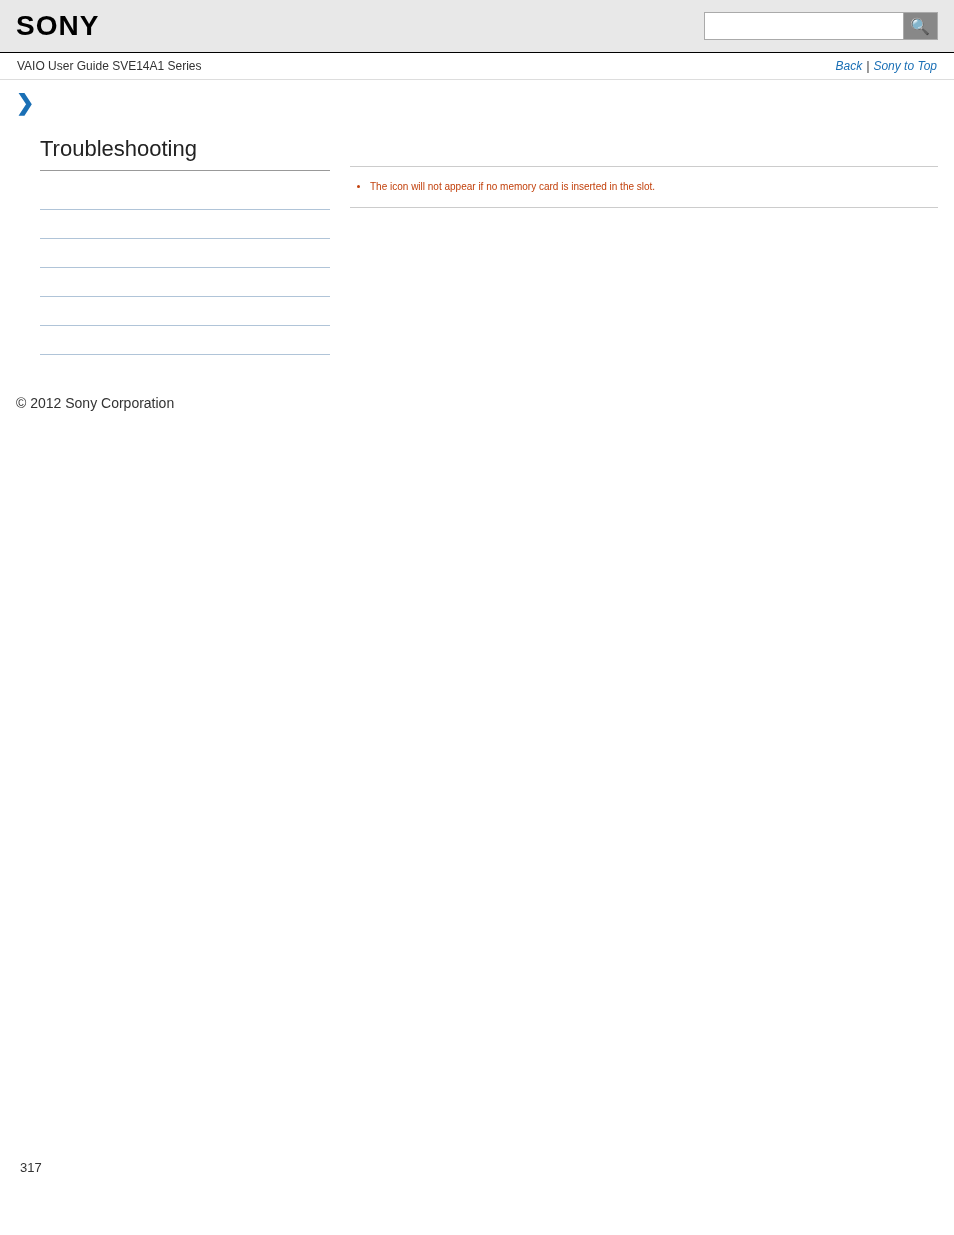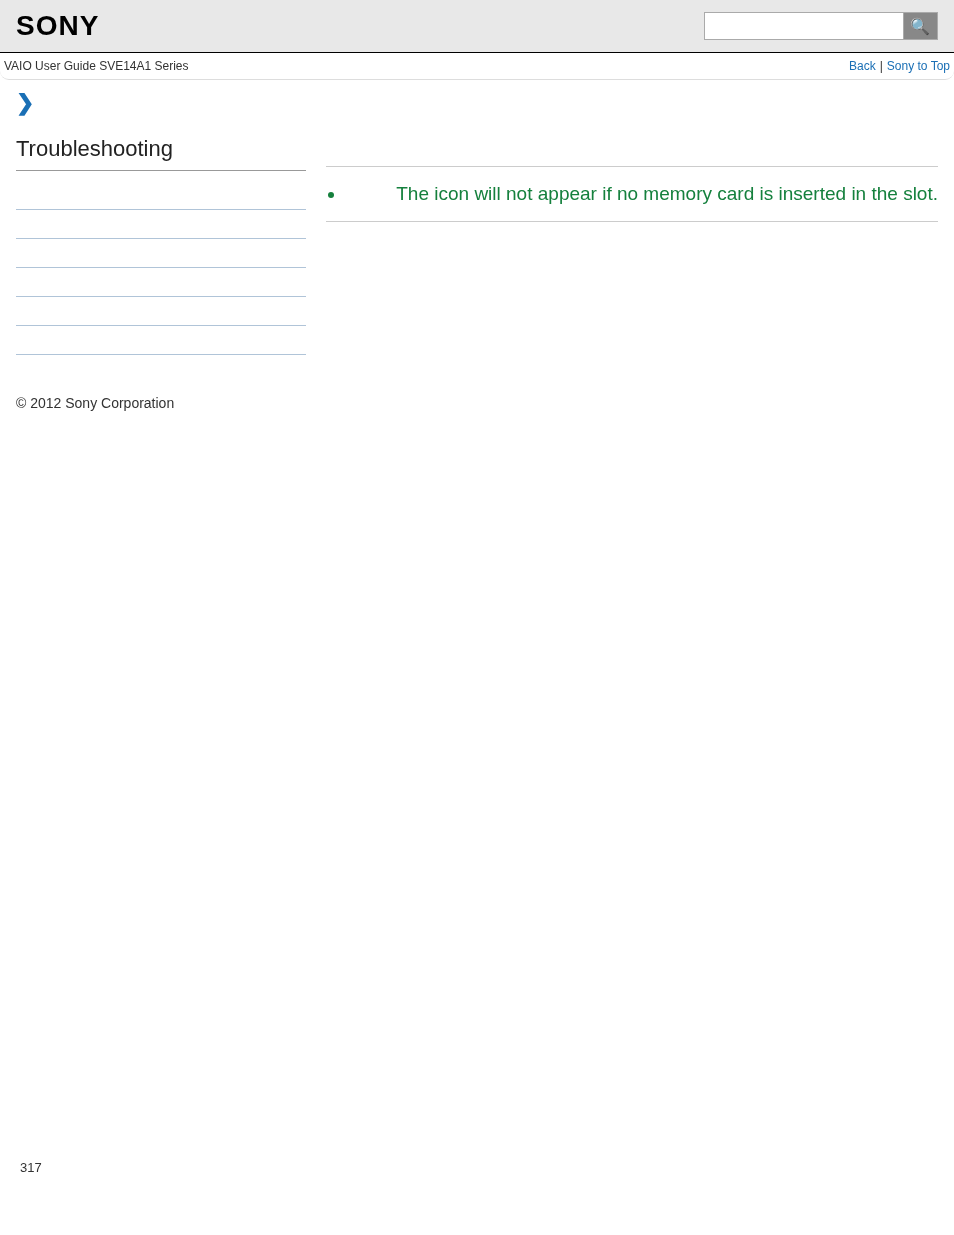--- a/index.html
+++ b/index.html
@@ -62,34 +62,34 @@
       justify-content: center;
       color: #fff;
       font-size: 16px;
     }
 
     
     .nav-bar {
       display: flex;
       justify-content: space-between;
       align-items: center;
-      padding: 6px 4px;
+      padding: 6px 17px;
       border-bottom: 1px solid #ddd;
       font-size: 12px;
-      border-radius: 9px;
     }
 
     .nav-guide-title {
       color: #333;
     }
 
     .nav-links {
       display: flex;
       gap: 4px;
       align-items: center;
+      font-style: italic;
     }
 
     .nav-link {
       color: #1a6fb5;
       text-decoration: none;
       cursor: pointer;
     }
 
     .nav-separator {
       color: #333;
@@ -110,20 +110,21 @@
     .chevron {
       color: #1a6fb5;
       font-size: 22px;
       font-weight: bold;
     }
 
     
     .sidebar {
       width: 290px;
       flex-shrink: 0;
+      margin-left: 24px;
     }
 
     .sidebar-section-title {
       font-size: 22px;
       font-weight: normal;
       color: #222;
       padding-bottom: 8px;
       border-bottom: 1px solid #999;
       margin-bottom: 10px;
     }
@@ -152,24 +153,23 @@
       border-top: 1px solid #ccc;
       margin: 0 0 12px 0;
     }
 
     .bullet-list {
       list-style: disc;
       padding-left: 20px;
     }
 
     .bullet-list li {
-      font-size: 19px;
-      color: #15803d;
+      font-size: 10px;
+      color: #c2410c;
       line-height: 1.6;
-      text-align: right;
     }
 
     
     .footer {
       padding: 20px 16px 10px 16px;
       font-size: 14px;
       color: #333;
     }
 
     .page-number-area {

